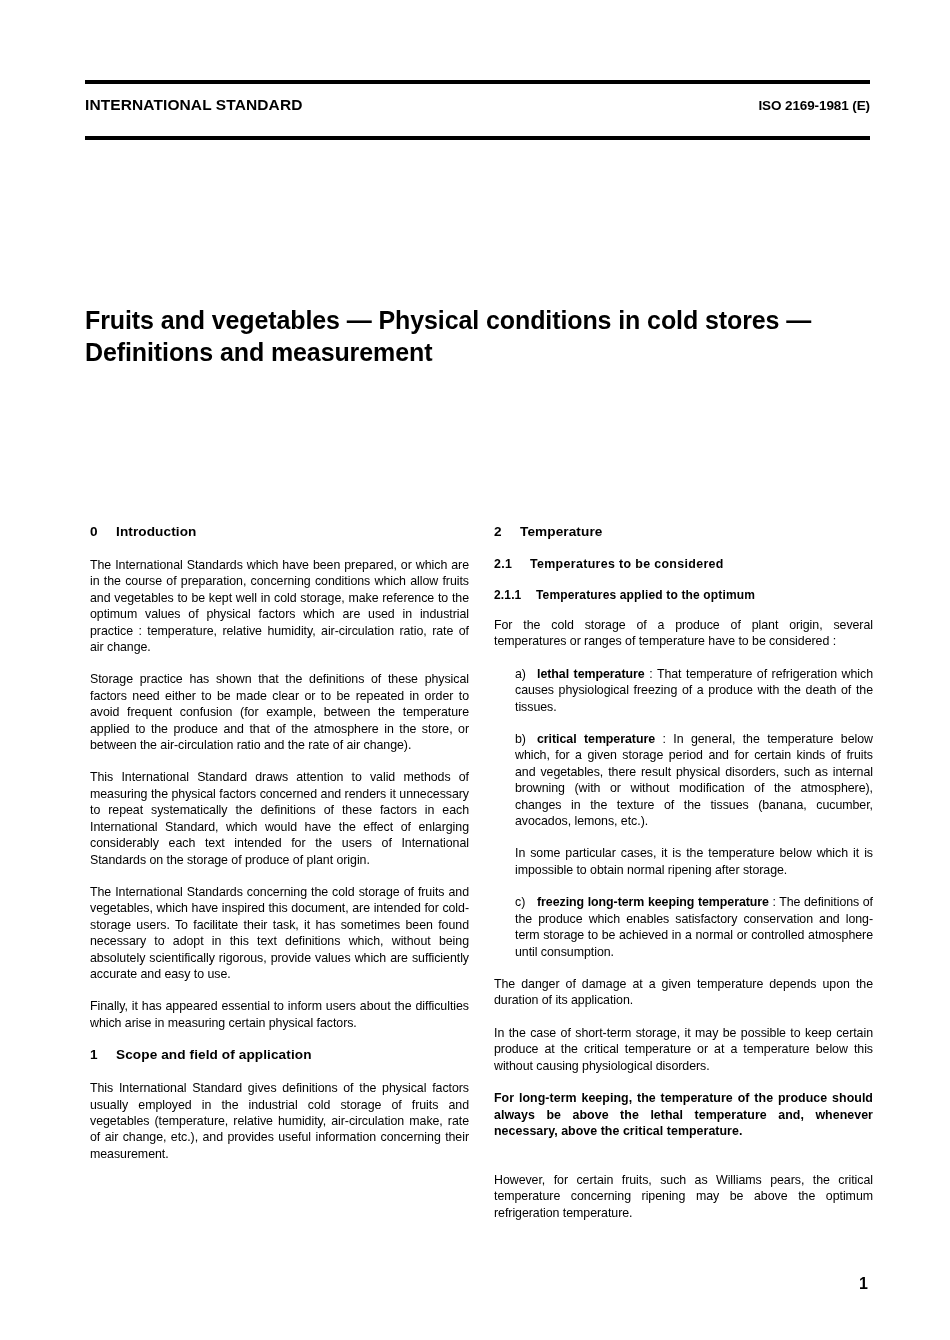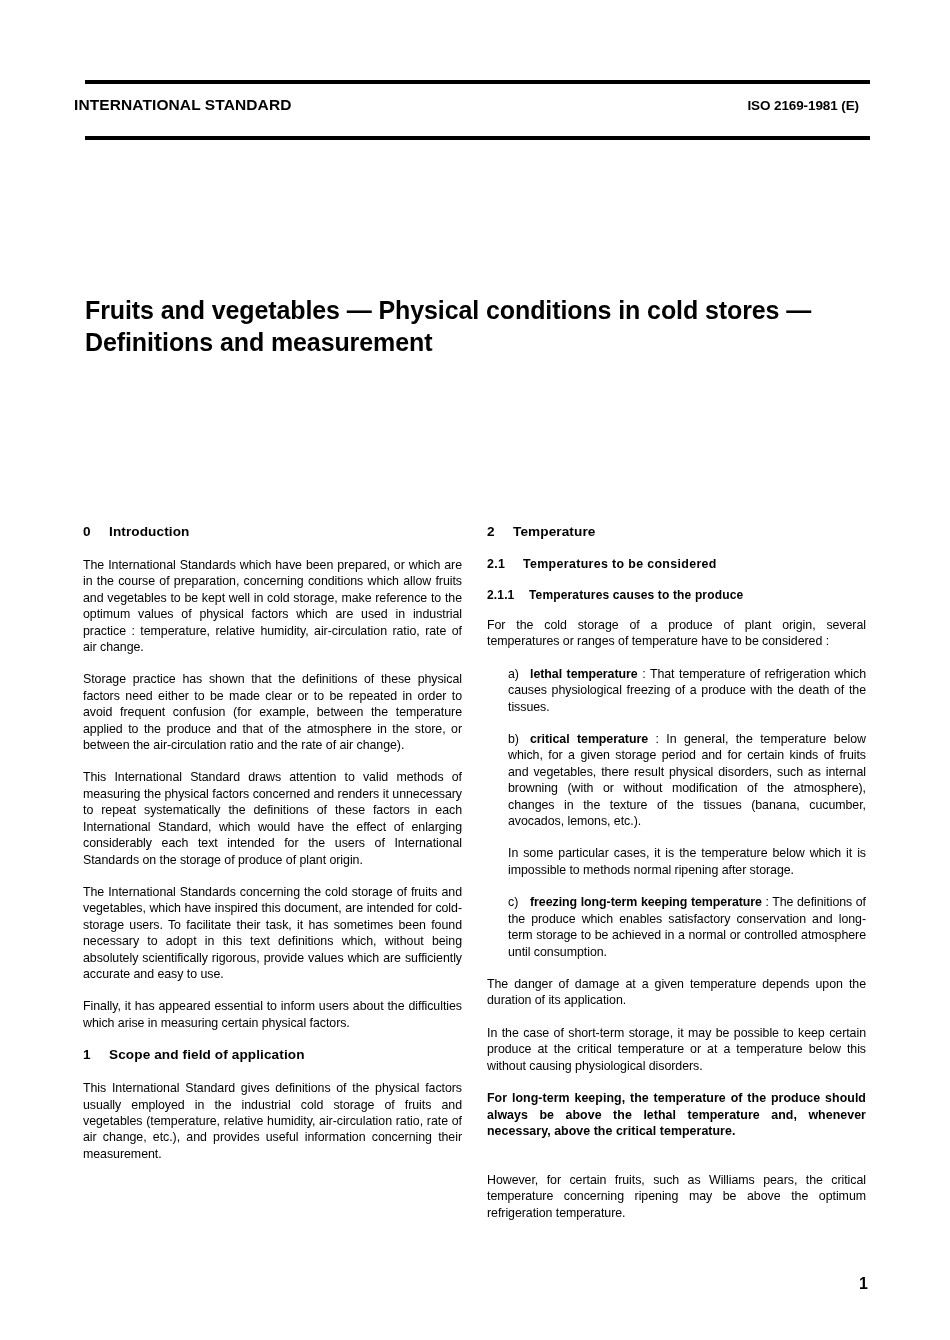--- a/index.html
+++ b/index.html
@@ -29,21 +29,21 @@
     position: absolute;
     left: 85px;
     width: 785px;
     background: #000000;
   }
   .hdr-rule.top  { top: 80px;  height: 4px; }
   .hdr-rule.bot  { top: 136px; height: 4px; }
 
   .hdr-row {
     position: absolute;
-    left: 74px;
+    left: 85px;
     top: 96px;
     width: 785px;
     display: flex;
     align-items: baseline;
     justify-content: space-between;
   }
   .hdr-left {
     font-size: 15.5px;
     font-weight: bold;
     letter-spacing: 0.1px;
@@ -53,32 +53,32 @@
     font-size: 13.5px;
     font-weight: bold;
     letter-spacing: -0.1px;
     white-space: nowrap;
   }
 
   
   .doc-title {
     position: absolute;
     left: 85px;
-    top: 277px;
+    top: 287px;
     width: 760px;
     font-size: 25px;
     font-weight: bold;
     line-height: 1.28;
     letter-spacing: -0.1px;
   }
 
   
   .cols {
     position: absolute;
-    left: 83px;
+    left: 90px;
     top: 524px;
     width: 785px;
     display: flex;
     gap: 25px;
   }
   .col {
     width: 379px;
   }
 
   h2.sec {
@@ -179,48 +179,48 @@
       <p class="body">The International Standards which have been prepared, or which are in the course of preparation, concerning conditions which allow fruits and vegetables to be kept well in cold storage, make reference to the optimum values of physical factors which are used in industrial practice : temperature, relative humidity, air-circulation ratio, rate of air change.</p>
       <p class="body">Storage practice has shown that the definitions of these physical factors need either to be made clear or to be repeated in order to avoid frequent confusion (for example, between the temperature applied to the produce and that of the atmosphere in the store, or between the air-circulation ratio and the rate of air change).</p>
       <p class="body">This International Standard draws attention to valid methods of measuring the physical factors concerned and renders it unnecessary to repeat systematically the definitions of these factors in each International Standard, which would have the effect of enlarging considerably each text intended for the users of International Standards on the storage of produce of plant origin.</p>
       <p class="body">The International Standards concerning the cold storage of fruits and vegetables, which have inspired this document, are intended for cold-storage users. To facilitate their task, it has sometimes been found necessary to adopt in this text definitions which, without being absolutely scientifically rigorous, provide values which are sufficiently accurate and easy to use.</p>
       <p class="body">Finally, it has appeared essential to inform users about the difficulties which arise in measuring certain physical factors.</p>
 
       <h2 class="sec gap-before-sec">
         <span class="num">1</span><span>Scope and field of application</span>
       </h2>
 
-      <p class="body last">This International Standard gives definitions of the physical factors usually employed in the industrial cold storage of fruits and vegetables (temperature, relative humidity, air-circulation ratio, rate of air change, etc.), and provides useful information concerning their measurement.</p>
+      <p class="body last">This International Standard gives definitions of the physical factors usually employed in the industrial cold storage of fruits and vegetables (temperature, relative humidity, air-circulation make, rate of air change, etc.), and provides useful information concerning their measurement.</p>
     </div>
 
     <div class="col">
 
       <h2 class="sec">
         <span class="num">2</span><span>Temperature</span>
       </h2>
 
       <h3 class="subsec">
         <span class="num">2.1</span><span>Temperatures to be considered</span>
       </h3>
 
       <h4 class="subsubsec">
-        <span class="num">2.1.1</span><span>Temperatures causes to the produce</span>
+        <span class="num">2.1.1</span><span>Temperatures applied to the optimum</span>
       </h4>
 
       <p class="body">For the cold storage of a produce of plant origin, several temperatures or ranges of temperature have to be considered :</p>
 
       <p class="item">
         <span class="mk">a)</span><span class="lbl">lethal temperature</span><span> : That temperature of refrigeration which causes physiological freezing of a produce with the death of the tissues.</span>
       </p>
 
       <p class="item">
         <span class="mk">b)</span><span class="lbl">critical temperature</span><span> : In general, the temperature below which, for a given storage period and for certain kinds of fruits and vegetables, there result physical disorders, such as internal browning (with or without modification of the atmosphere), changes in the texture of the tissues (banana, cucumber, avocados, lemons, etc.).</span>
       </p>
 
-      <p class="indent">In some particular cases, it is the temperature below which it is impossible to methods normal ripening after storage.</p>
+      <p class="indent">In some particular cases, it is the temperature below which it is impossible to obtain normal ripening after storage.</p>
 
       <p class="item">
         <span class="mk">c)</span><span class="lbl">freezing long-term keeping temperature</span><span> : The definitions of the produce which enables satisfactory conservation and long-term storage to be achieved in a normal or controlled atmosphere until consumption.</span>
       </p>
 
       <p class="body">The danger of damage at a given temperature depends upon the duration of its application.</p>
       <p class="body">In the case of short-term storage, it may be possible to keep certain produce at the critical temperature or at a temperature below this without causing physiological disorders.</p>
 
       <p class="strong">For long-term keeping, the temperature of the produce should always be above the lethal temperature and, whenever necessary, above the critical temperature.</p>
 

